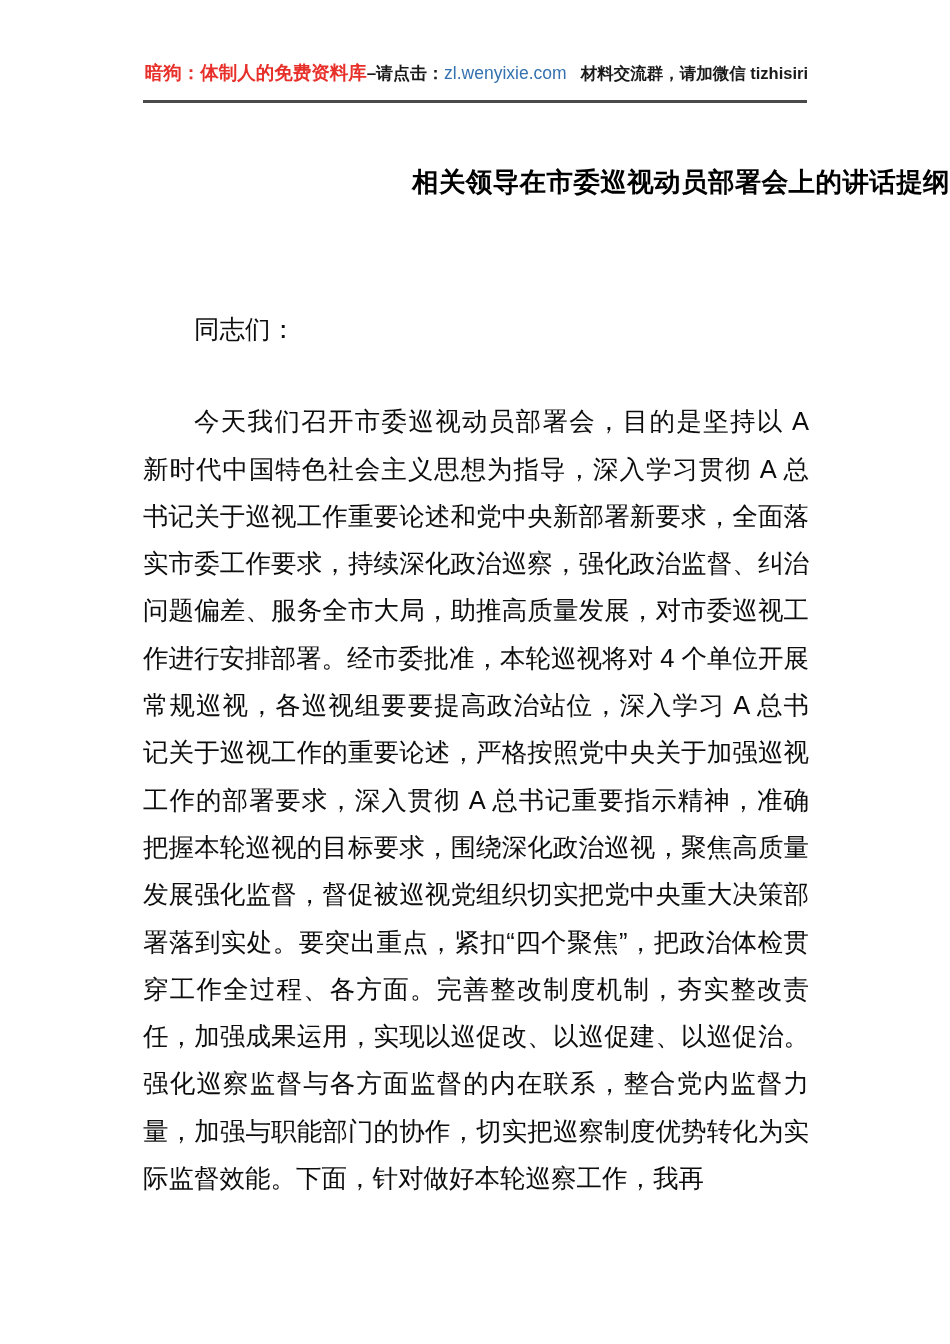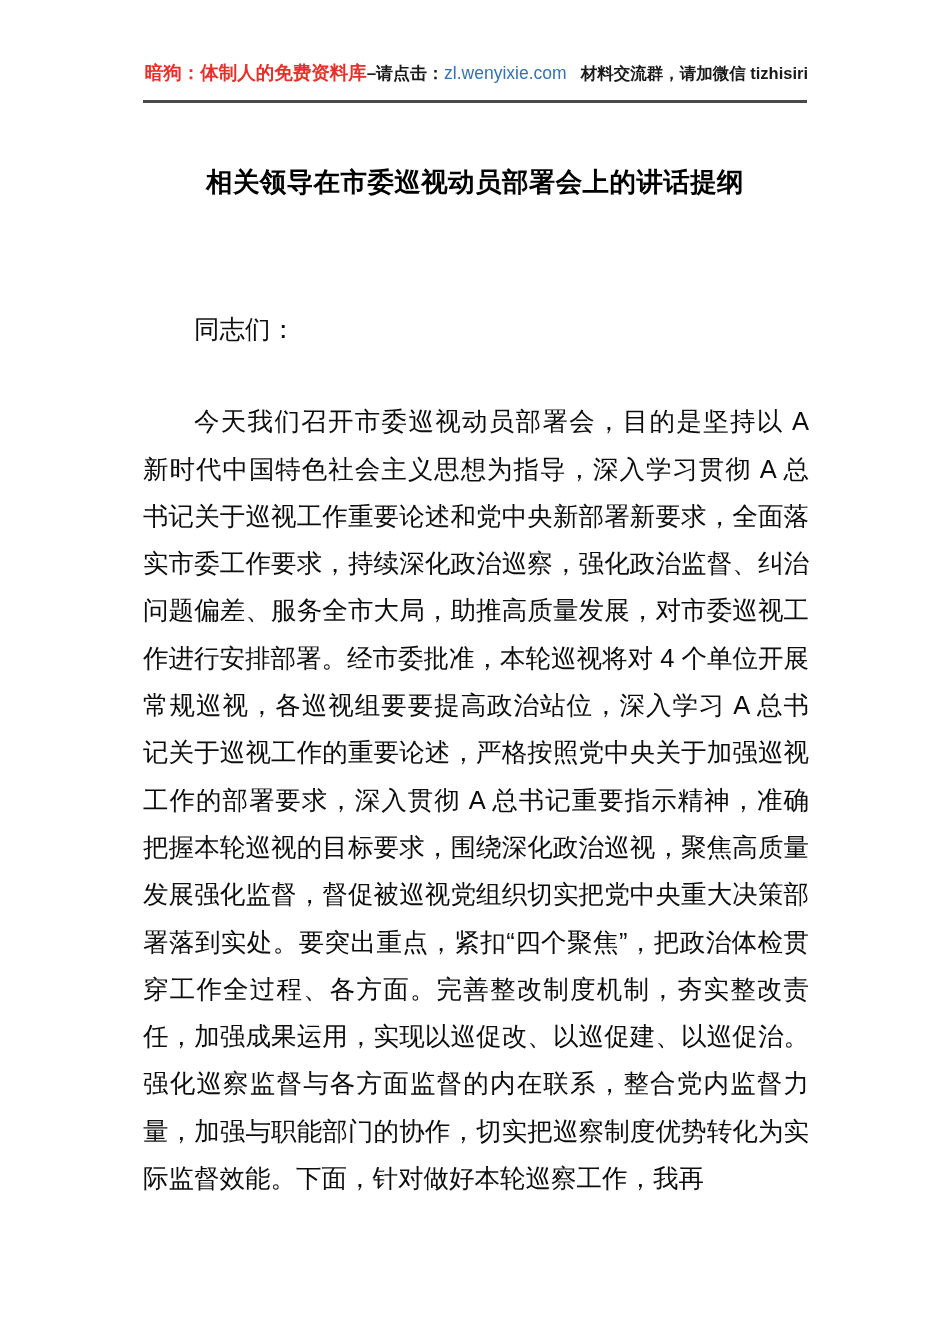--- a/index.html
+++ b/index.html
@@ -72,21 +72,21 @@
     height: 3px;
     background: #4a4a4a;
   }
 
   
   .doc-title {
     position: absolute;
     left: 0;
     top: 163px;
     width: 950px;
-    text-align: center;
+    text-align: right;
     font-size: 26.5px;
     font-weight: bold;
     letter-spacing: 0.4px;
     color: #000000;
     line-height: 38px;
   }
 
   
   .body-area {
     position: absolute;

